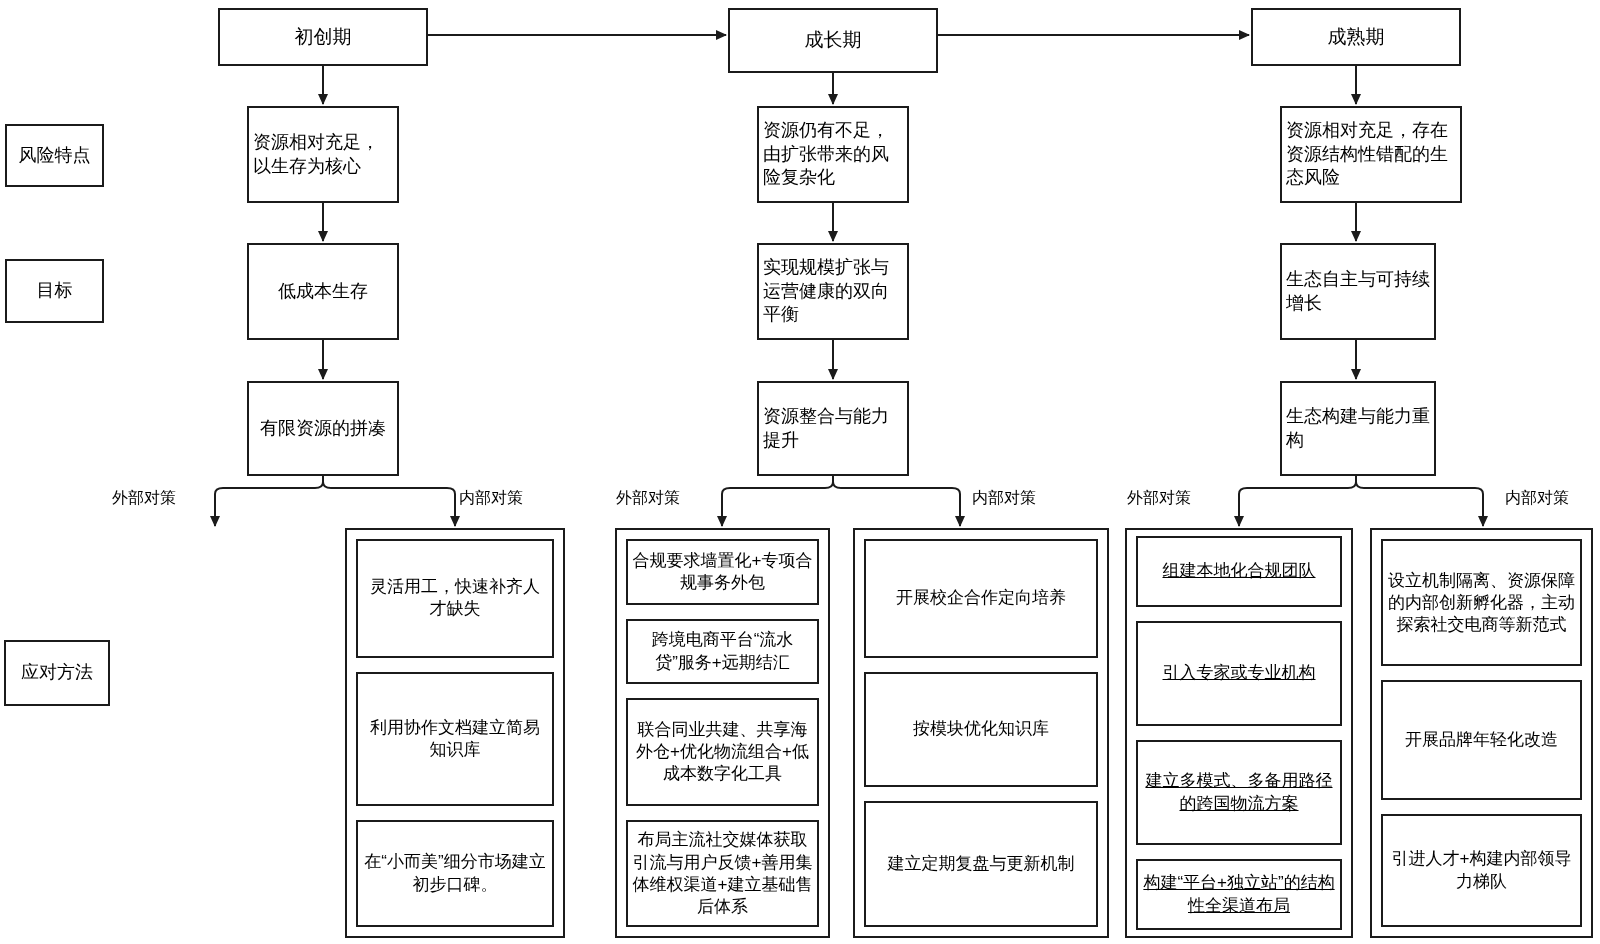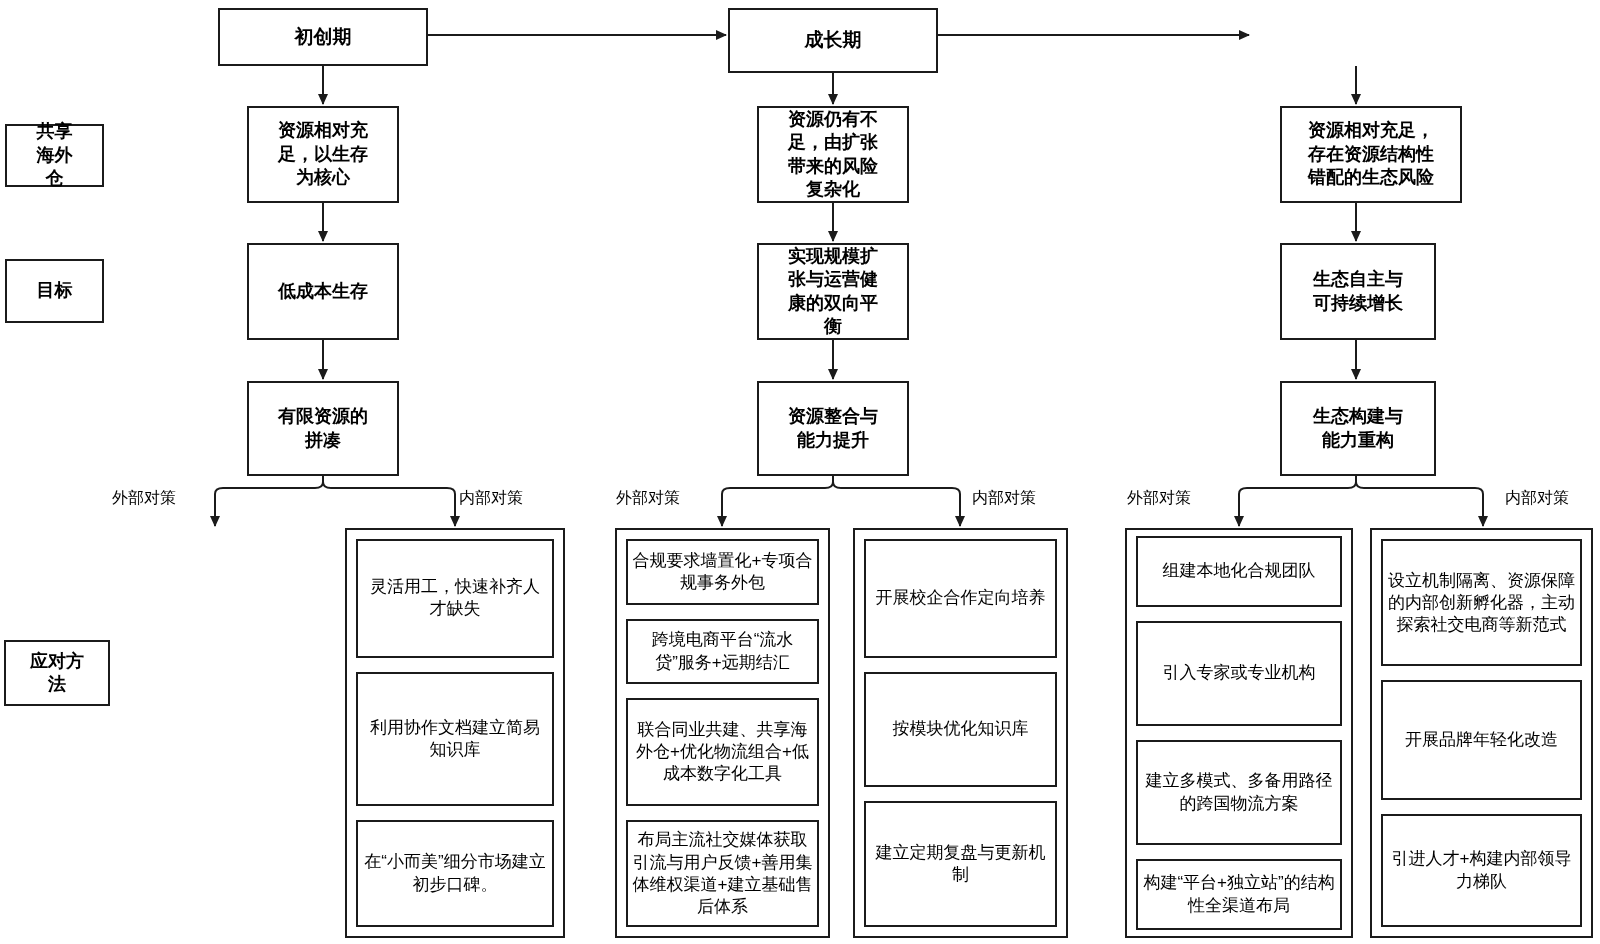--- a/index.html
+++ b/index.html
@@ -4,32 +4,32 @@
 <style>
   html,body{margin:0;padding:0;background:#ffffff;}
   .canvas{
     position:relative;width:1600px;height:944px;background:#ffffff;
     font-family:"Liberation Sans","DejaVu Sans",sans-serif;color:#000;
     overflow:hidden;
   }
   .connectors{position:absolute;left:0;top:0;width:1600px;height:944px;pointer-events:none;}
   .box{
     position:absolute;box-sizing:border-box;border:2px solid #1b1b1b;background:#fff;
-    display:flex;align-items:center;justify-content:center;text-align:center;
-    font-size:18px;line-height:1.3;padding:2px 24px;font-weight:bold;
+    display:flex;align-items:center;justify-content:center;text-align:left;
+    font-size:18px;line-height:1.3;padding:2px 4px;
   }
   .hdr{font-size:19px;}
   .blabel{
     position:absolute;font-size:16px;line-height:1.2;white-space:nowrap;color:#000;
   }
   .group{
     position:absolute;box-sizing:border-box;border:2px solid #1b1b1b;background:#fff;
     display:flex;flex-direction:column;padding:9px;gap:14px;
   }
-  .group.pad-v{padding:6px 9px;}
+  .group.pad-v{padding:6px 9px;text-decoration:underline;}
   .inner{
     box-sizing:border-box;border:2px solid #1b1b1b;background:#fff;
     display:flex;align-items:center;justify-content:center;text-align:center;
     font-size:17px;line-height:1.3;padding:2px 4px;min-height:0;flex-basis:0;
   }
 </style>
 </head>
 <body>
 
 <div class="canvas">
@@ -59,26 +59,27 @@
     <path d="M323,476 V482 Q323,488 315,488 H223 Q215,488 215,494 V526" marker-end="url(#ah)"></path>
     <path d="M323,476 V482 Q323,488 331,488 H447 Q455,488 455,494 V526" marker-end="url(#ah)"></path>
 
     <path d="M833,476 V482 Q833,488 825,488 H730 Q722,488 722,494 V526" marker-end="url(#ah)"></path>
     <path d="M833,476 V482 Q833,488 841,488 H952 Q960,488 960,494 V526" marker-end="url(#ah)"></path>
 
     <path d="M1356,476 V482 Q1356,488 1348,488 H1247 Q1239,488 1239,494 V526" marker-end="url(#ah)"></path>
     <path d="M1356,476 V482 Q1356,488 1364,488 H1475 Q1483,488 1483,494 V526" marker-end="url(#ah)"></path>
   </svg>
 
-  <div class="box" style="left:5px;top:124px;width:99px;height:63px">共享海外仓</div>
+  <div class="box" style="left:5px;top:124px;width:99px;height:63px">风险特点</div>
   <div class="box" style="left:5px;top:259px;width:99px;height:64px">目标</div>
   <div class="box" style="left:4px;top:640px;width:106px;height:66px">应对方法</div>
 
   <div class="box hdr" style="left:218px;top:8px;width:210px;height:58px">初创期</div>
   <div class="box hdr" style="left:728px;top:8px;width:210px;height:65px">成长期</div>
+  <div class="box hdr" style="left:1251px;top:8px;width:210px;height:58px">成熟期</div>
 
   <div class="box" style="left:247px;top:106px;width:152px;height:97px">资源相对充足，以生存为核心</div>
   <div class="box" style="left:757px;top:106px;width:152px;height:97px">资源仍有不足，由扩张带来的风险复杂化</div>
   <div class="box" style="left:1280px;top:106px;width:182px;height:97px">资源相对充足，存在资源结构性错配的生态风险</div>
 
   <div class="box" style="left:247px;top:243px;width:152px;height:97px">低成本生存</div>
   <div class="box" style="left:757px;top:243px;width:152px;height:97px">实现规模扩张与运营健康的双向平衡</div>
   <div class="box" style="left:1280px;top:243px;width:156px;height:97px">生态自主与可持续增长</div>
 
   <div class="box" style="left:247px;top:381px;width:152px;height:95px">有限资源的拼凑</div>
@@ -97,21 +98,21 @@
     <div class="inner" style="flex-grow:125">利用协作文档建立简易知识库</div>
     <div class="inner" style="flex-grow:98">在“小而美”细分市场建立初步口碑。</div>
   </div>
 
   <div class="group" style="left:615px;top:528px;width:215px;height:410px">
     <div class="inner" style="flex-grow:65">合规要求墙置化+专项合规事务外包</div>
     <div class="inner" style="flex-grow:63">跨境电商平台“流水贷”服务+远期结汇</div>
     <div class="inner" style="flex-grow:112">联合同业共建、共享海外仓+优化物流组合+低成本数字化工具</div>
     <div class="inner" style="flex-grow:110">布局主流社交媒体获取引流与用户反馈+善用集体维权渠道+建立基础售后体系</div>
   </div>
-  <div class="group" style="left:853px;top:528px;width:215px;height:410px">
+  <div class="group" style="left:853px;top:528px;width:256px;height:410px">
     <div class="inner" style="flex-grow:119">开展校企合作定向培养</div>
     <div class="inner" style="flex-grow:115">按模块优化知识库</div>
     <div class="inner" style="flex-grow:127">建立定期复盘与更新机制</div>
   </div>
 
   <div class="group pad-v" style="left:1125px;top:528px;width:228px;height:410px">
     <div class="inner" style="flex-grow:64">组建本地化合规团队</div>
     <div class="inner" style="flex-grow:99">引入专家或专业机构</div>
     <div class="inner" style="flex-grow:99">建立多模式、多备用路径的跨国物流方案</div>
     <div class="inner" style="flex-grow:64">构建“平台+独立站”的结构性全渠道布局</div>

